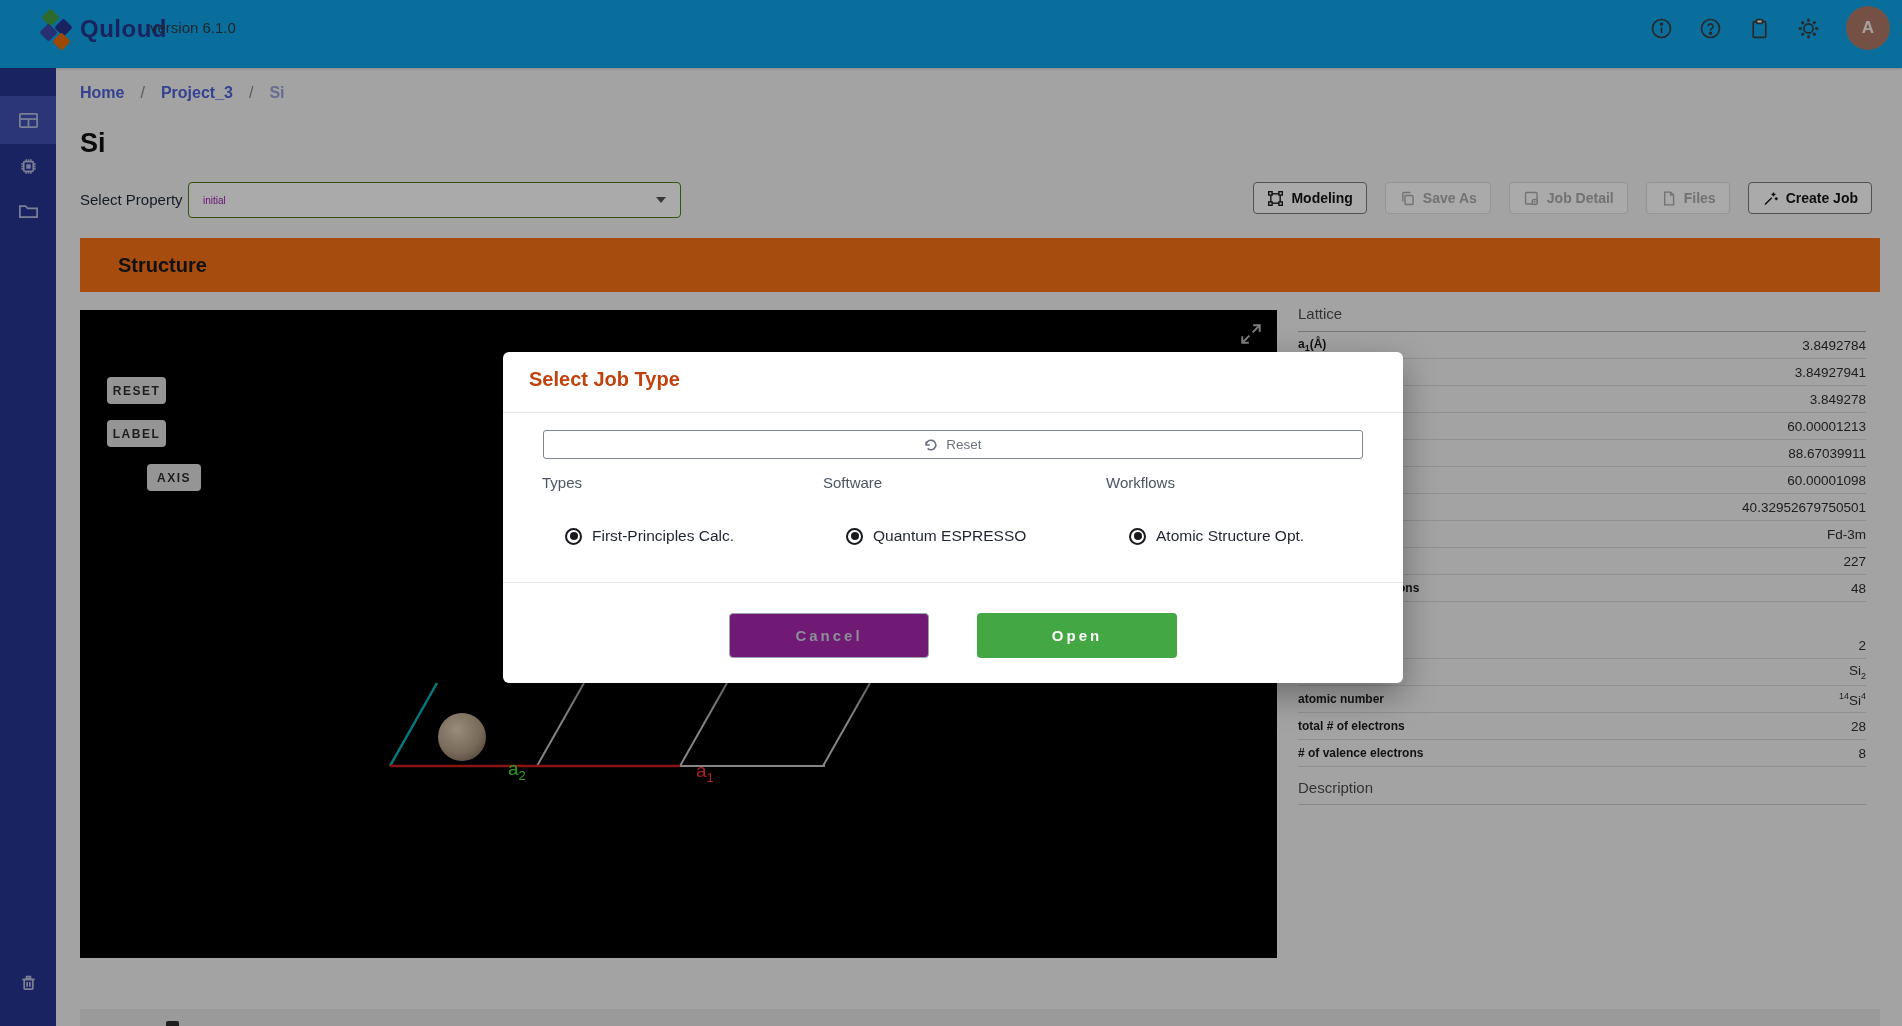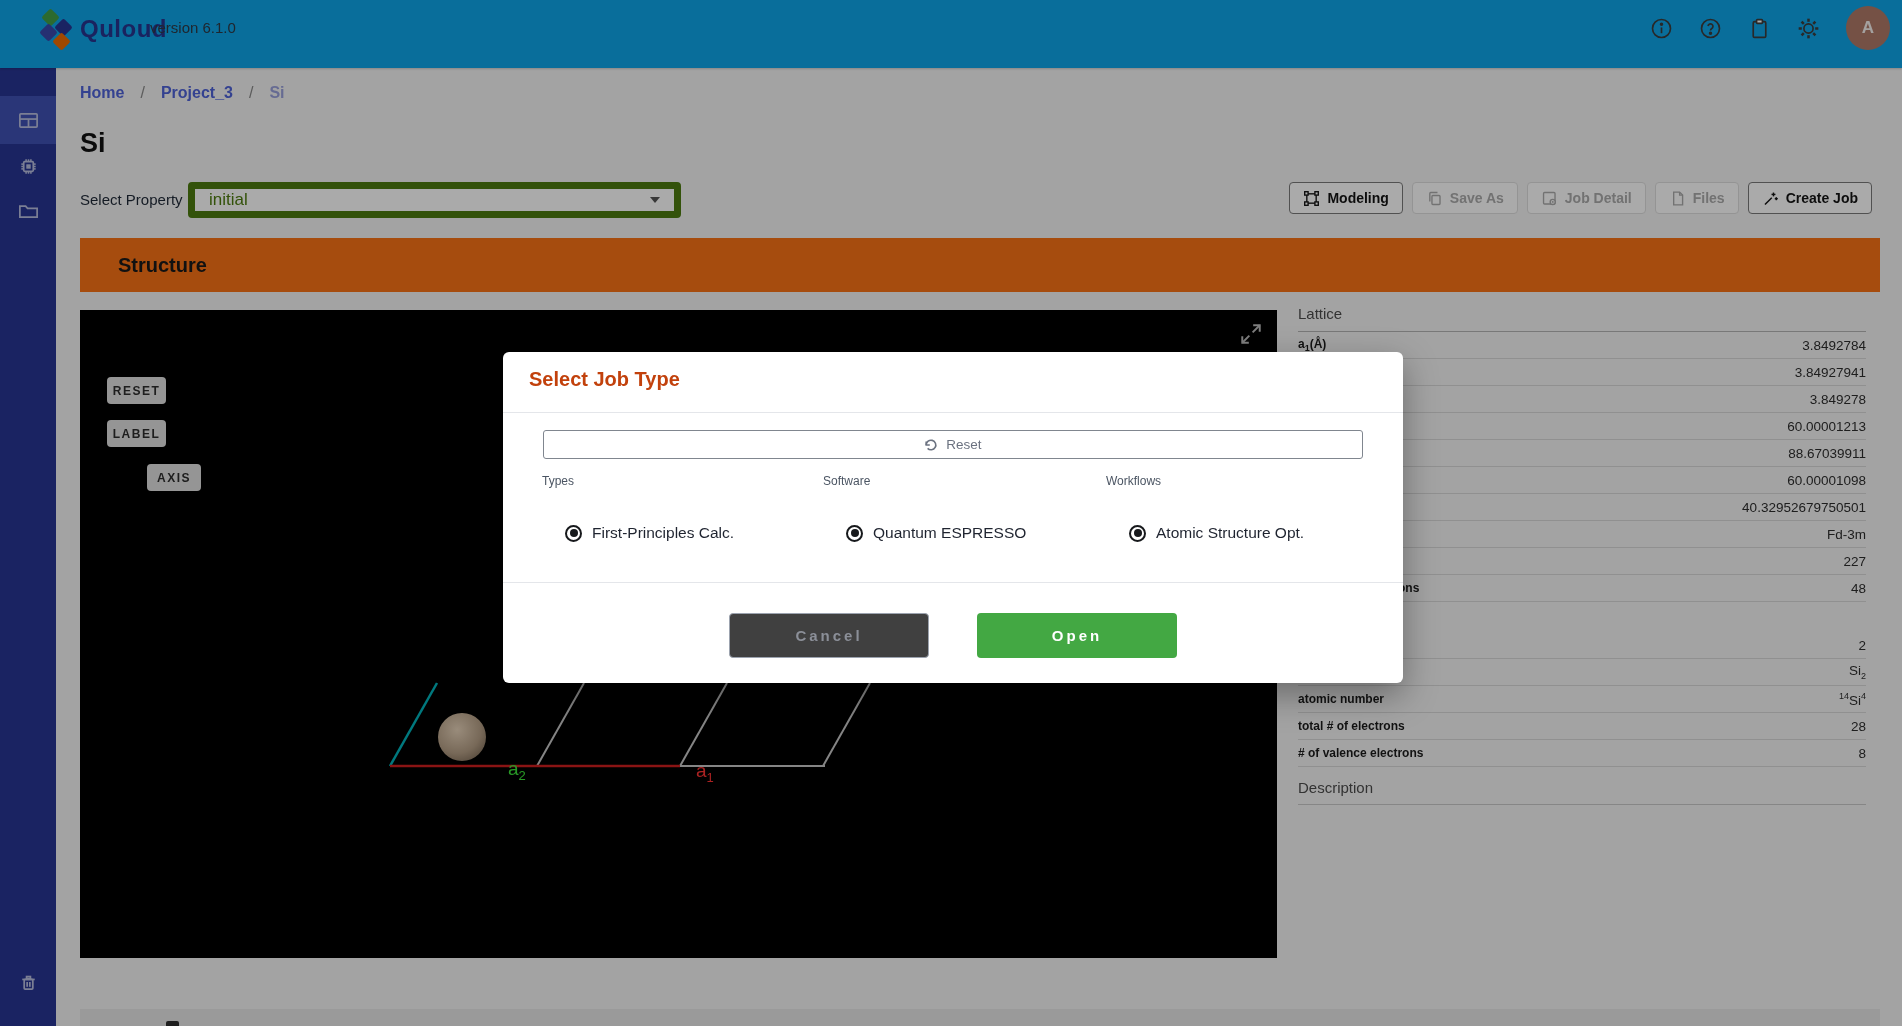--- a/index.html
+++ b/index.html
@@ -34,26 +34,26 @@
 
   
   .breadcrumb { position:absolute; left:80px; top:84px; font-size:16px; display:flex; gap:16px; align-items:center; }
   .crumb-link { color:#4f63d9; font-weight:bold; cursor:pointer; }
   .crumb-sep { color:#8a8a8a; }
   .crumb-cur { color:#9aa1dc; font-weight:bold; }
   .page-title { position:absolute; left:80px; top:128px; font-size:27px; font-weight:bold; color:#111; }
 
   .prop-label { position:absolute; left:80px; top:191px; font-size:15px; color:#1f2937; }
   .prop-select { position:absolute; left:188px; top:182px; width:493px; height:36px; background:#fff;
-                 border:7px solid #4d7c0f; border-radius:4px; display:flex; align-items:center;
-                 padding:0 14px; font-size:17px; color:#4d7c0f; cursor:pointer; }
+                 border:1px solid #4d7c0f; border-radius:4px; display:flex; align-items:center;
+                 padding:0 14px; font-size:10px; color:#a21caf; cursor:pointer; }
   .prop-caret { position:absolute; right:14px; width:0; height:0; border-left:5px solid transparent;
                 border-right:5px solid transparent; border-top:6px solid #555; }
 
-  .toolbar { position:absolute; right:30px; top:182px; display:flex; gap:9px; }
+  .toolbar { position:absolute; right:30px; top:182px; display:flex; gap:18px; }
   .tbtn { height:32px; padding:0 13px; background:#fff; border:1px solid #7a7a7a; border-radius:4px;
           display:flex; align-items:center; gap:7px; font-size:14px; font-weight:bold; color:#141414; cursor:pointer; }
   .tbtn.disabled { border-color:#dedede; color:#ababab; cursor:default; }
   .ticon { width:17px; height:17px; }
 
   .section-bar { position:absolute; left:80px; top:238px; width:1800px; height:54px; background:#f97316;
                  display:flex; align-items:center; padding-left:38px; }
   .section-title { font-size:20px; font-weight:bold; color:#1a1a1a; }
   .bottom-bar { position:absolute; left:80px; top:1009px; width:1800px; height:17px; background:#e7e7e7; }
   .bottom-glyph { position:absolute; left:86px; top:12px; width:13px; height:12px; background:#2f2f2f; border-radius:2px; }
@@ -83,26 +83,26 @@
   .modal { position:absolute; left:503px; top:352px; width:900px; height:331px; background:#fff;
            border-radius:6px; box-shadow:0 12px 34px rgba(0,0,0,.35); z-index:1000; }
   .m-title { position:absolute; left:26px; top:16px; font-size:20px; font-weight:bold; color:#c2410c; }
   .m-div { position:absolute; left:0; right:0; height:1px; background:#e4e6ea; }
   .m-div1 { top:60px; } .m-div2 { top:230px; }
   .m-reset { position:absolute; left:40px; right:40px; top:78px; height:29px; background:#fff;
              border:1.5px solid #80868f; border-radius:3px; display:flex; align-items:center; justify-content:center;
              gap:8px; font-size:13.5px; color:#6b7280; font-family:"Liberation Sans",sans-serif; cursor:pointer; }
   .m-col { position:absolute; top:122px; }
   .m-col.c1 { left:39px; } .m-col.c2 { left:320px; } .m-col.c3 { left:603px; }
-  .m-colhead { font-size:12px; color:#4b5563; }
+  .m-colhead { font-size:15px; color:#4b5563; }
   .m-option { display:flex; align-items:center; margin:36px 0 0 23px; cursor:pointer; }
   .radio { width:17px; height:17px; border:2px solid #17191c; border-radius:50%; position:relative; flex:0 0 auto; }
   .radio::after { content:''; position:absolute; inset:2.5px; background:#17191c; border-radius:50%; }
   .m-optlabel { margin-left:10px; font-size:15.5px; color:#1f2430; }
-  .m-cancel { position:absolute; left:226px; top:261px; width:200px; height:45px; background:#404040;
+  .m-cancel { position:absolute; left:226px; top:261px; width:200px; height:45px; background:#701a75;
               border:1px solid #9ca3af; border-radius:4px; font-size:15px; font-weight:bold; letter-spacing:3px;
               color:#8b8f98; font-family:"Liberation Sans",sans-serif; cursor:pointer; }
   .m-open { position:absolute; left:474px; top:261px; width:200px; height:45px; background:#43a843;
             border:none; border-radius:4px; font-size:15px; font-weight:bold; letter-spacing:3px;
             color:#fff; font-family:"Liberation Sans",sans-serif; cursor:pointer; }
 </style>
 </head>
 <body>
 
 <div class="screen">

